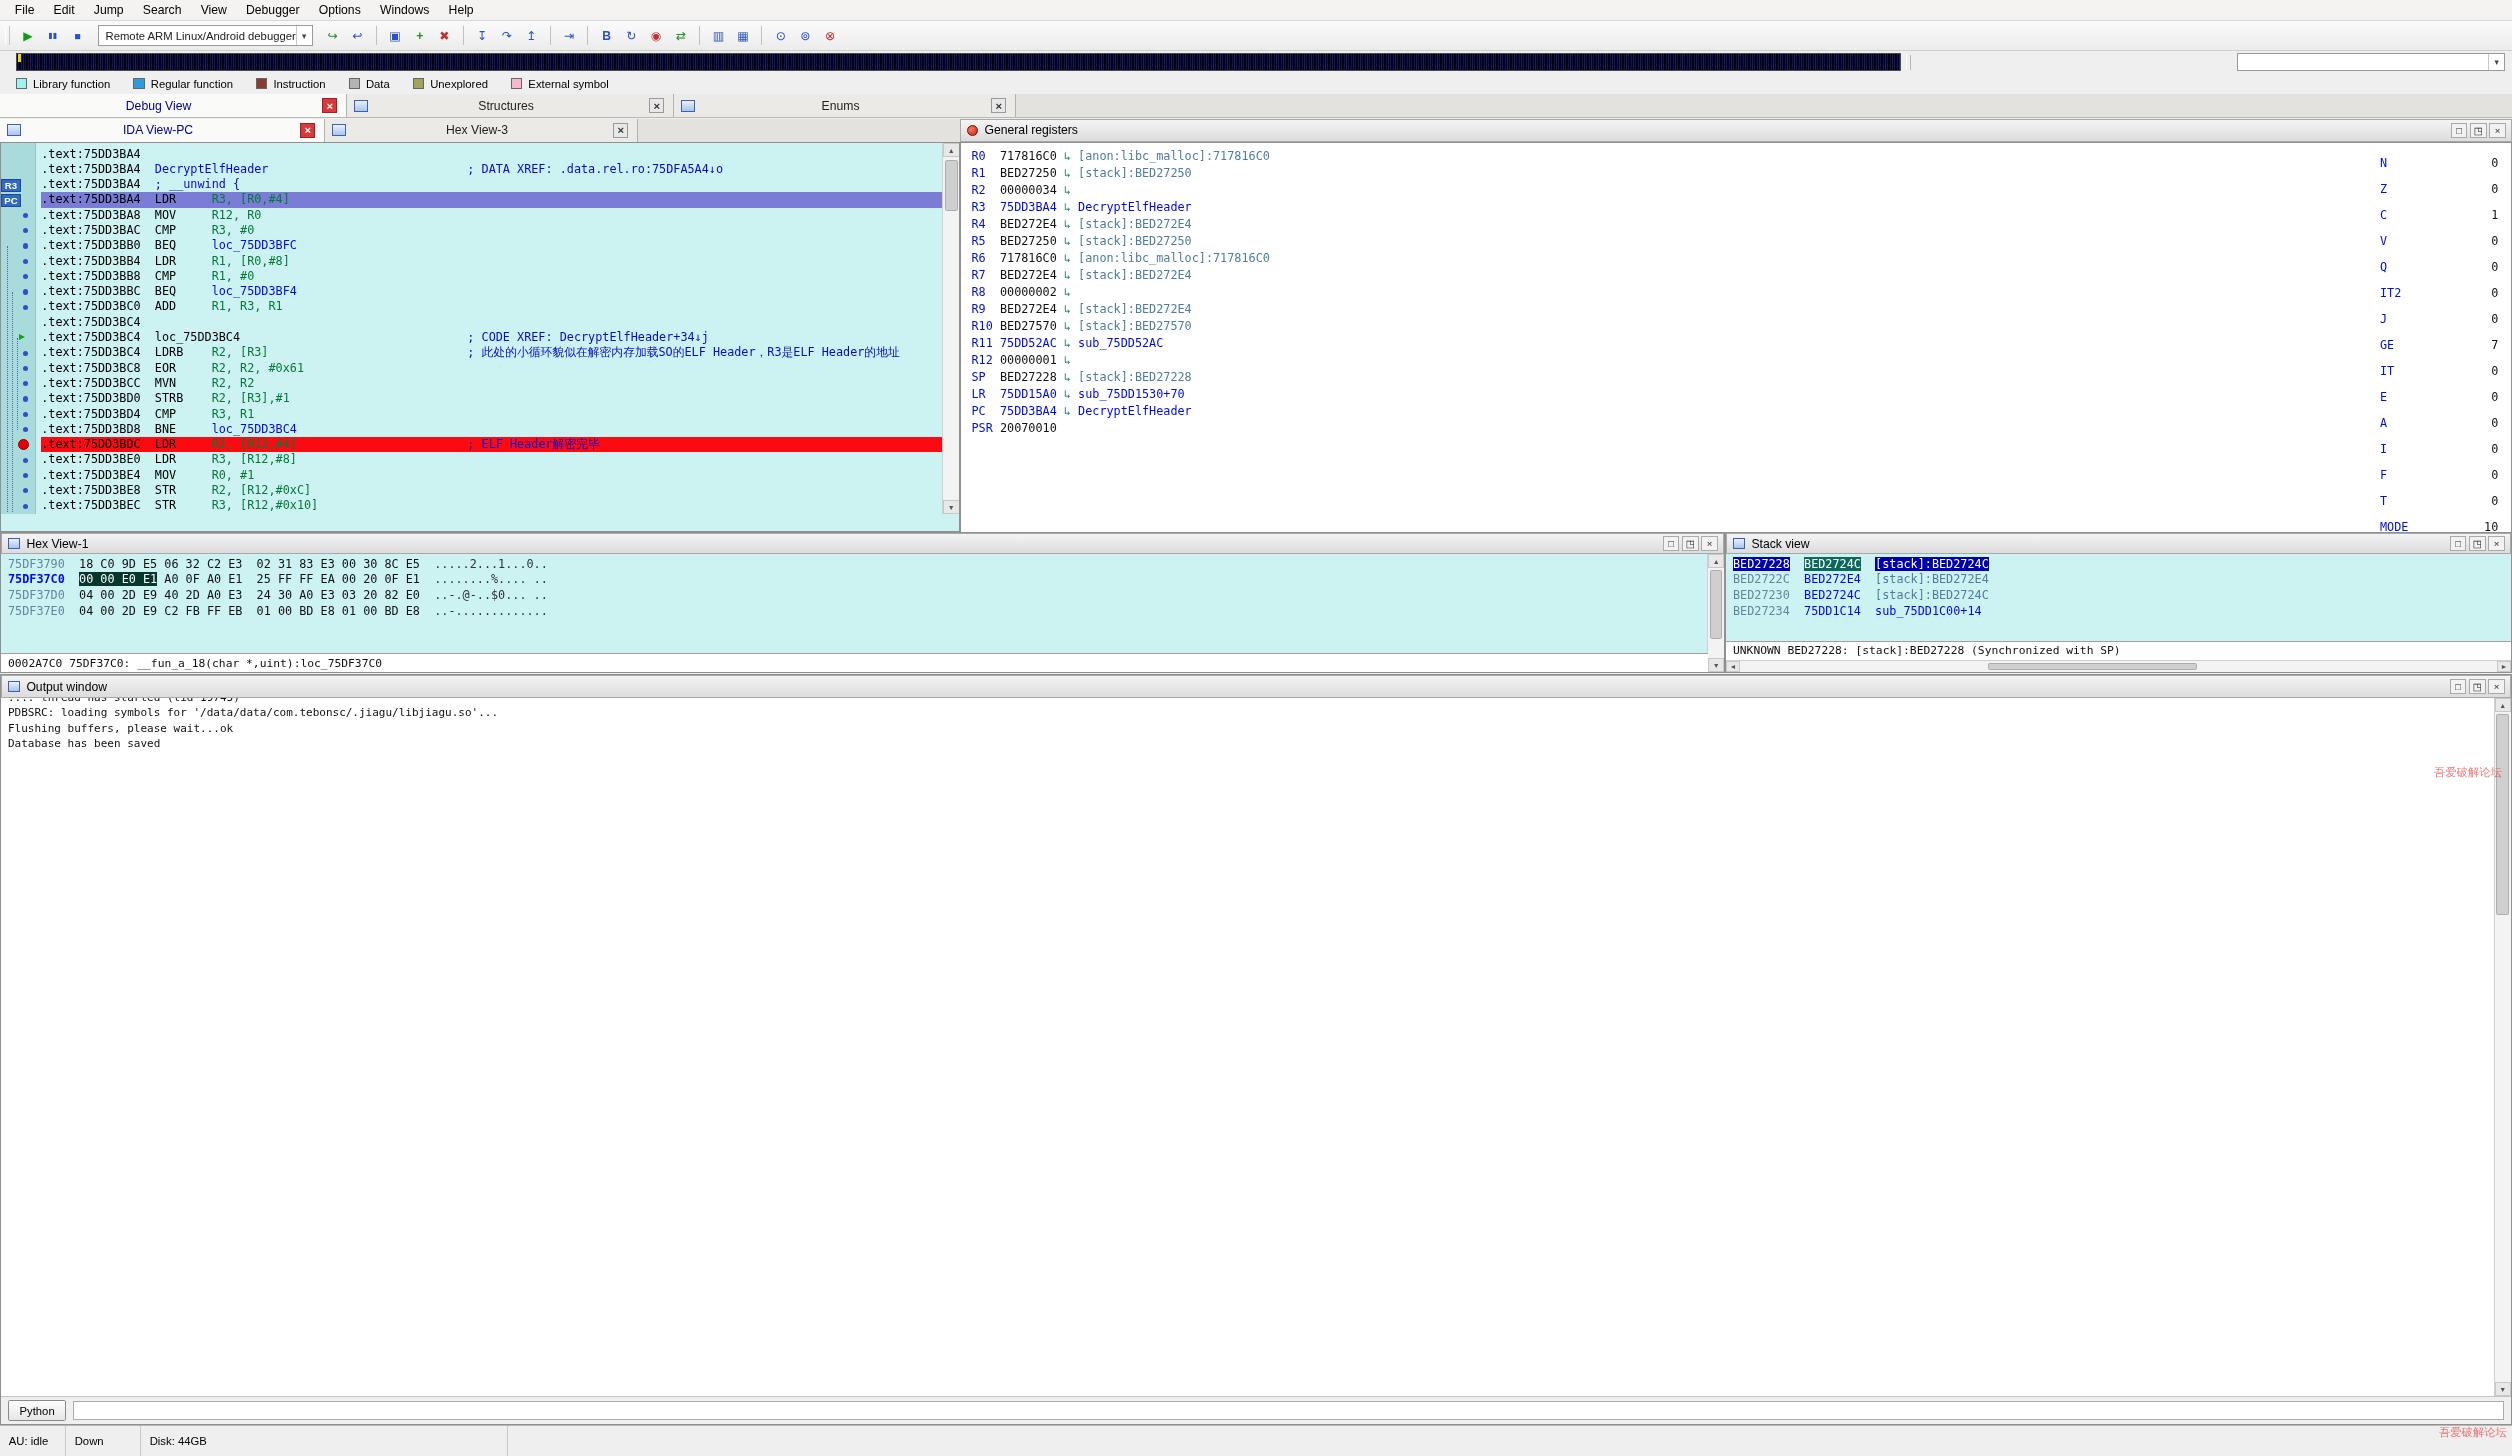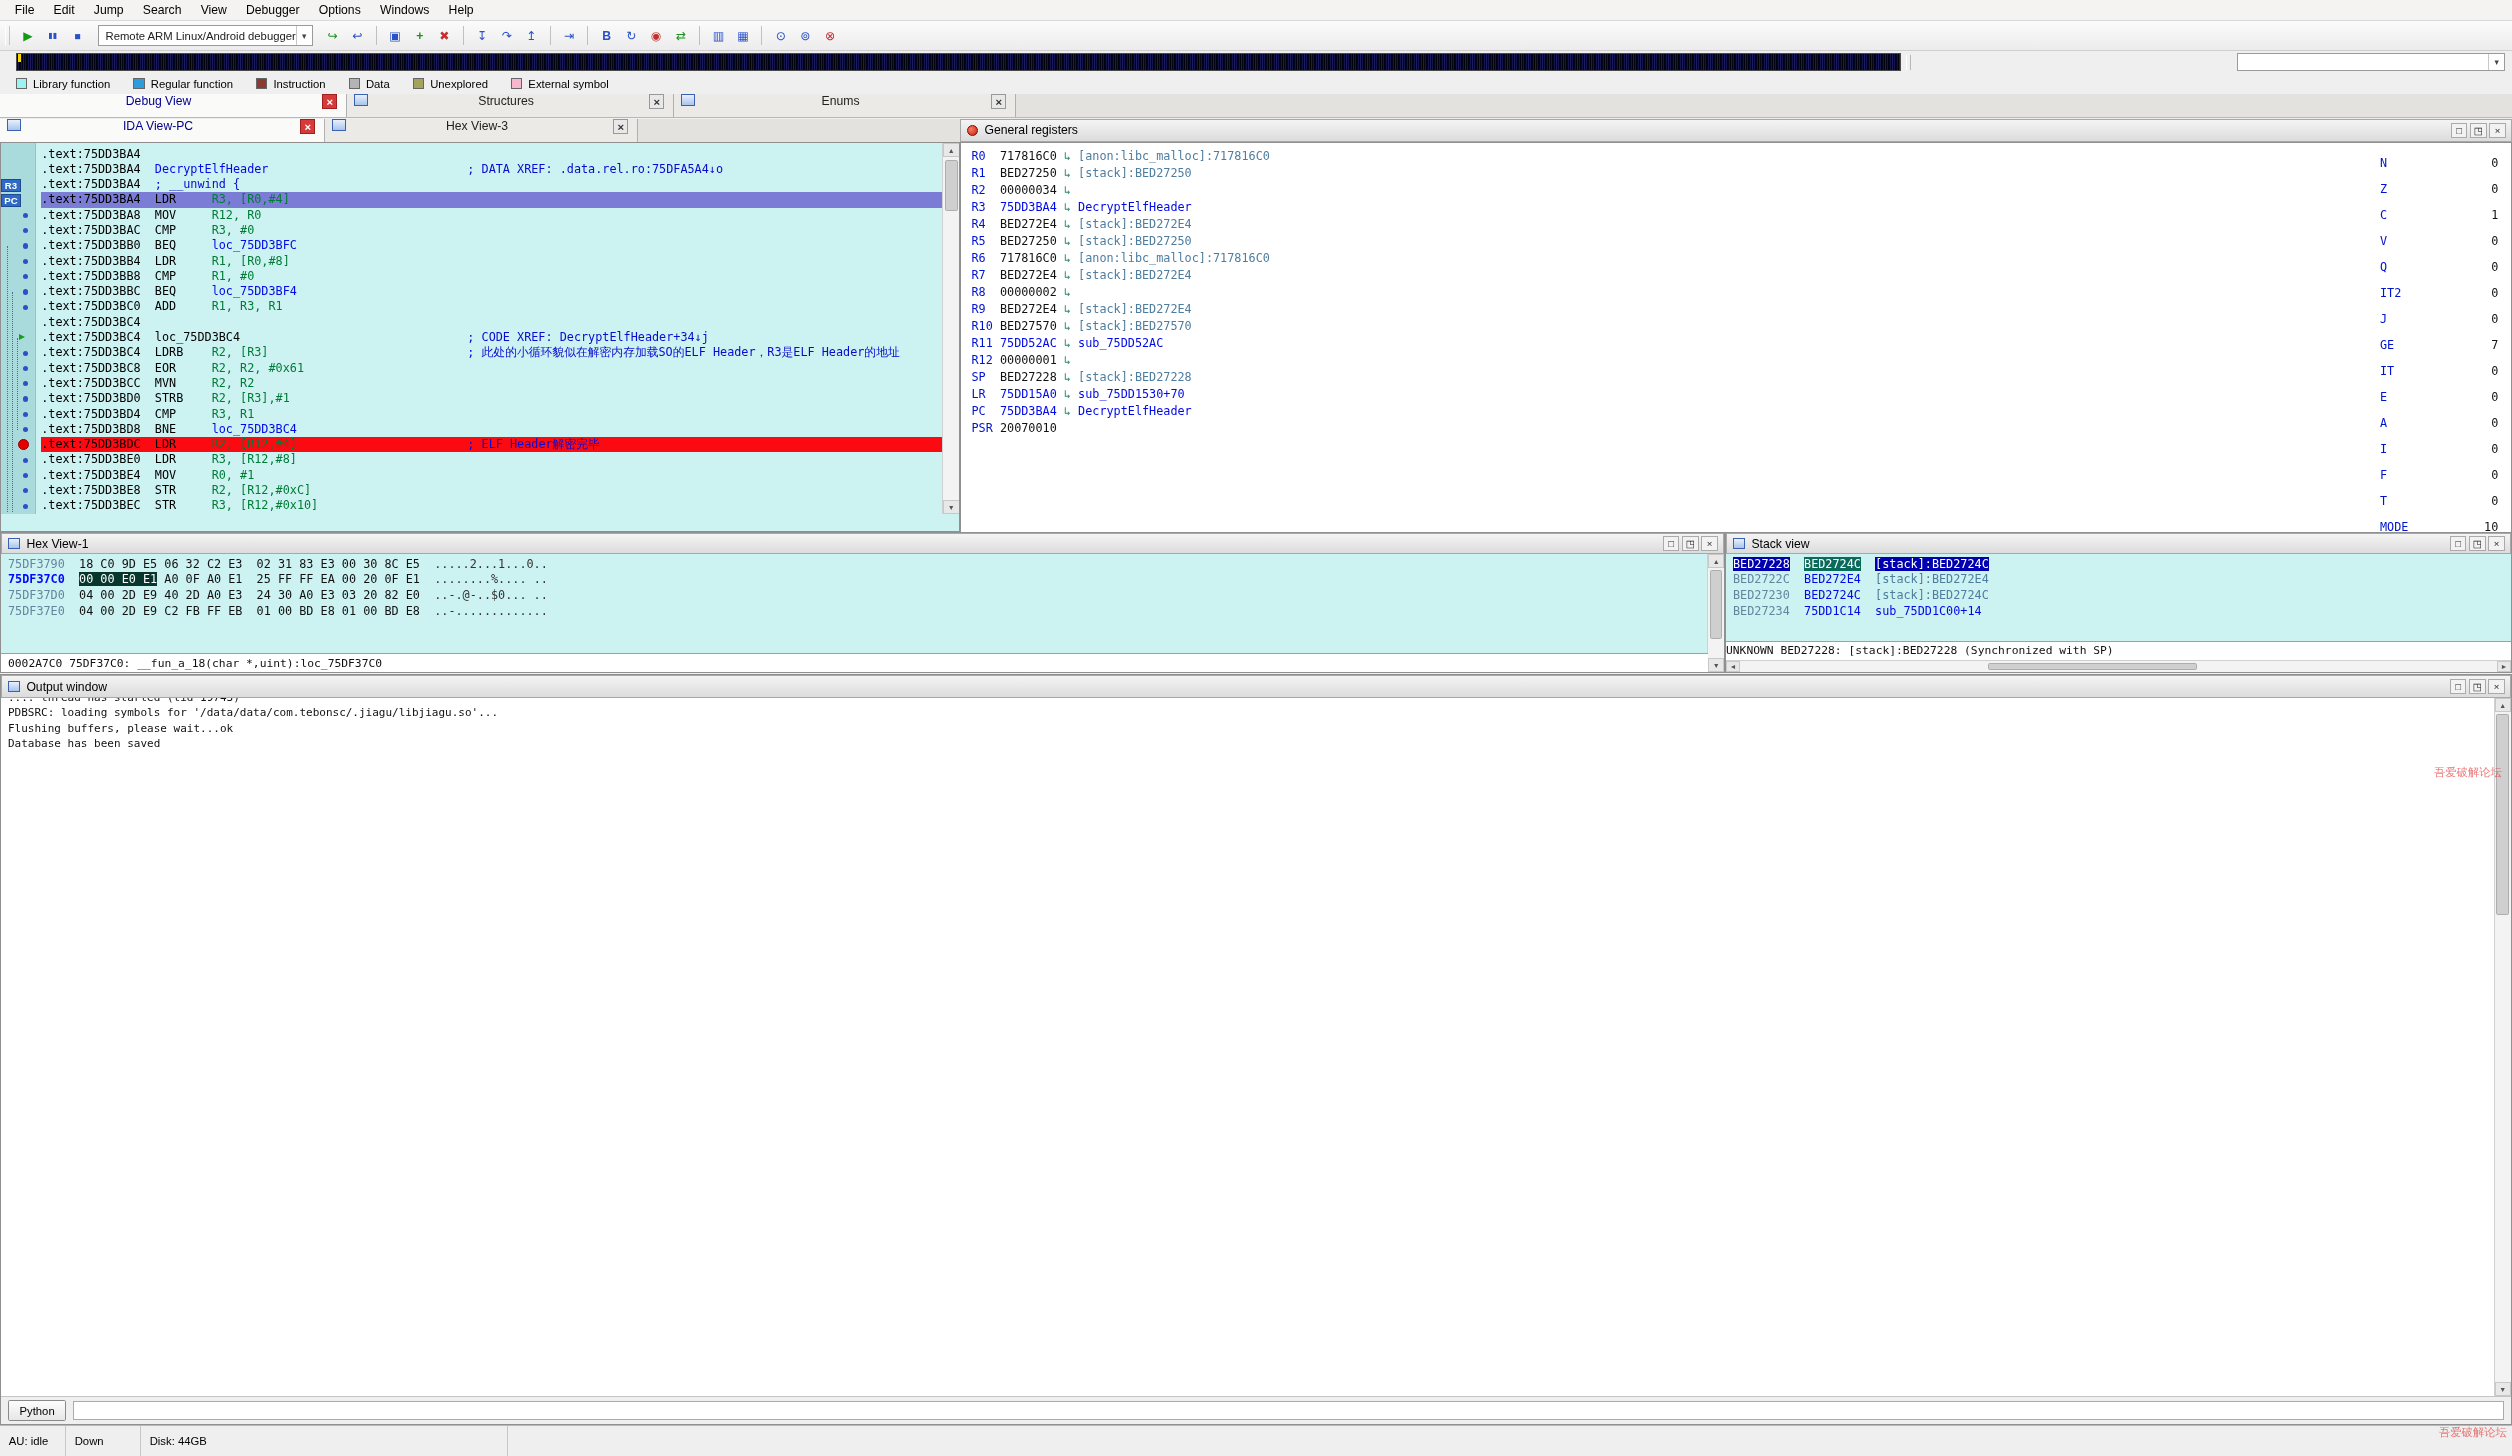--- a/index.html
+++ b/index.html
@@ -29,21 +29,21 @@
   .nav-combo .arrow-box{width:15.7px;height:16.6px;border-left:0.9px solid #C8C8C8;display:flex;align-items:center;justify-content:center;font-size:8.7px;color:#444}
 
   
   .legendrow{position:absolute;left:0;top:73px;width:100%;height:21px;display:flex;align-items:center;padding-left:15.7px;font-size:11.3px;gap:23px;background:#EFEFEF}
   .legend-item{display:flex;align-items:center;gap:6.1px}
   .legend-swatch{width:11.3px;height:11.3px;border:0.9px solid #666;display:inline-block}
 
   
   .tabrow1{position:absolute;left:0;top:94px;width:100%;height:24.4px;background:#E4E2DE;border-bottom:0.9px solid #B8B8B8;display:flex}
   .tabrow2{position:absolute;left:0;top:119px;width:100%;height:23.6px;background:#E4E2DE;border-bottom:0.9px solid #9A9A9A;display:flex}
-  .doc-tab{position:relative;height:100%;display:flex;border-right:0.9px solid #B0B0B0;background:#ECEAE6}
+  .doc-tab{position:relative;height:100%;display:flex;align-items:center;border-right:0.9px solid #B0B0B0;background:#ECEAE6}
   .doc-tab.active{background:#FAFAF8}
   .doc-tab .title{flex:1;text-align:center;font-size:12.2px;color:#222}
   .doc-tab.active .title{color:#00008B}
   .tab-filler{flex:1}
   .close-box{width:15px;height:15px;margin:0 8.7px 0 5.2px;display:flex;align-items:center;justify-content:center;font-size:11.3px;font-weight:bold;border:0.9px solid #999;background:#E8E8E8;color:#333}
   .close-box.red{background:#D63A3A;border-color:#A02020;color:#FFF}
   .tab-icon{width:14px;height:12.2px;margin-left:7px;border:0.9px solid #3A62B0;background:linear-gradient(#E8F0FE,#A9C4EC);flex:none}
   .panel-titlebar{display:flex;align-items:center;background:linear-gradient(#F4F4F4,#DCDCDC);border:0.9px solid #A8A8A8;font-size:12.2px;height:100%}
   .panel-titlebar .title{margin-left:6.1px}
   .win-btns{margin-left:auto;display:flex;gap:2.6px;margin-right:5.2px}
@@ -110,21 +110,21 @@
 
   
   #stack-window{position:absolute;left:1725px;top:532px;width:787px;height:141px;border:0.9px solid #909090;background:#CDF2F2;overflow:hidden}
   #stack-content{position:absolute;left:0;top:21px;width:100%;height:65px;padding:2.6px 0 0 7px;font-family:"DejaVu Sans Mono","Liberation Mono",monospace;font-size:11.8px;line-height:15.7px}
   .stk-row{white-space:pre;height:15.7px}
   .stk-addr{color:#64859E}
   .stk-addr.sel{background:#0000B0;color:#FFF}
   .stk-val{color:#0009E8}
   .stk-val.sel{background:#0B6B5B;color:#FFF}
   .stk-sym.sel{background:#0000B0;color:#FFF}
-  #stack-status{position:absolute;left:0;bottom:12.2px;width:100%;height:19px;background:#FFF;border-top:0.9px solid #A0A0A0;font-family:"DejaVu Sans Mono","Liberation Mono",monospace;font-size:11.3px;display:flex;align-items:center;color:#111}
+  #stack-status{position:absolute;left:0;bottom:12.2px;width:100%;height:19px;background:#FFF;border-top:0.9px solid #A0A0A0;font-family:"DejaVu Sans Mono","Liberation Mono",monospace;font-size:11.3px;display:flex;align-items:center;padding-left:7px;color:#111}
 
   
   #output-window{position:absolute;left:0;top:674px;width:2512px;height:751px;border:0.9px solid #909090;background:#FFF;overflow:hidden}
   #out-lines{position:absolute;left:0;top:23px;right:19px;bottom:28px;overflow:hidden;padding-left:7px;font-family:"DejaVu Sans Mono","Liberation Mono",monospace;font-size:11px;line-height:15.3px;background:#FFF}
   .out-line{white-space:pre;color:#111}
   .out-line.clipped{margin-top:-7.9px}
   #python-row{position:absolute;left:0;bottom:0;width:100%;height:28px;background:#EFEFEF;border-top:0.9px solid #C4C4C4;display:flex;align-items:center;gap:7px;padding:0 7px}
   .python-btn{height:21px;padding:0 10.5px;border:0.9px solid #8A8A8A;background:linear-gradient(#FDFDFD,#E6E6E6);font-size:11.3px;display:flex;align-items:center;border-radius:1.7px}
   .cli-input{flex:1;height:19px;background:#FFF;border:0.9px solid #ABABAB}
 

